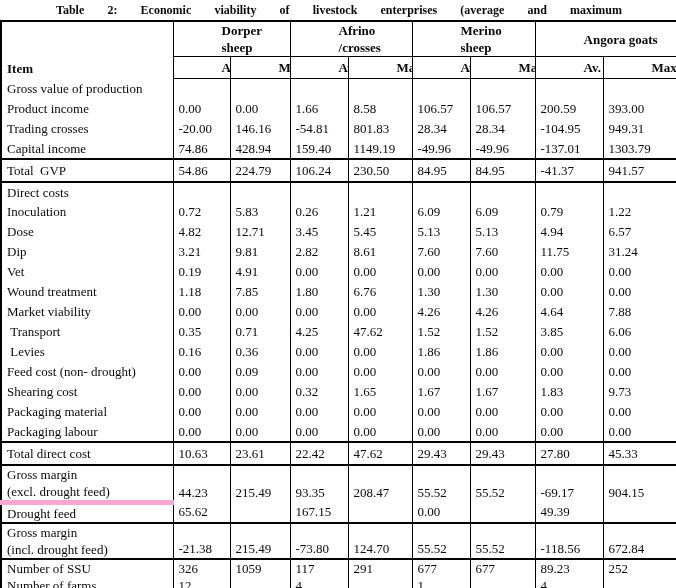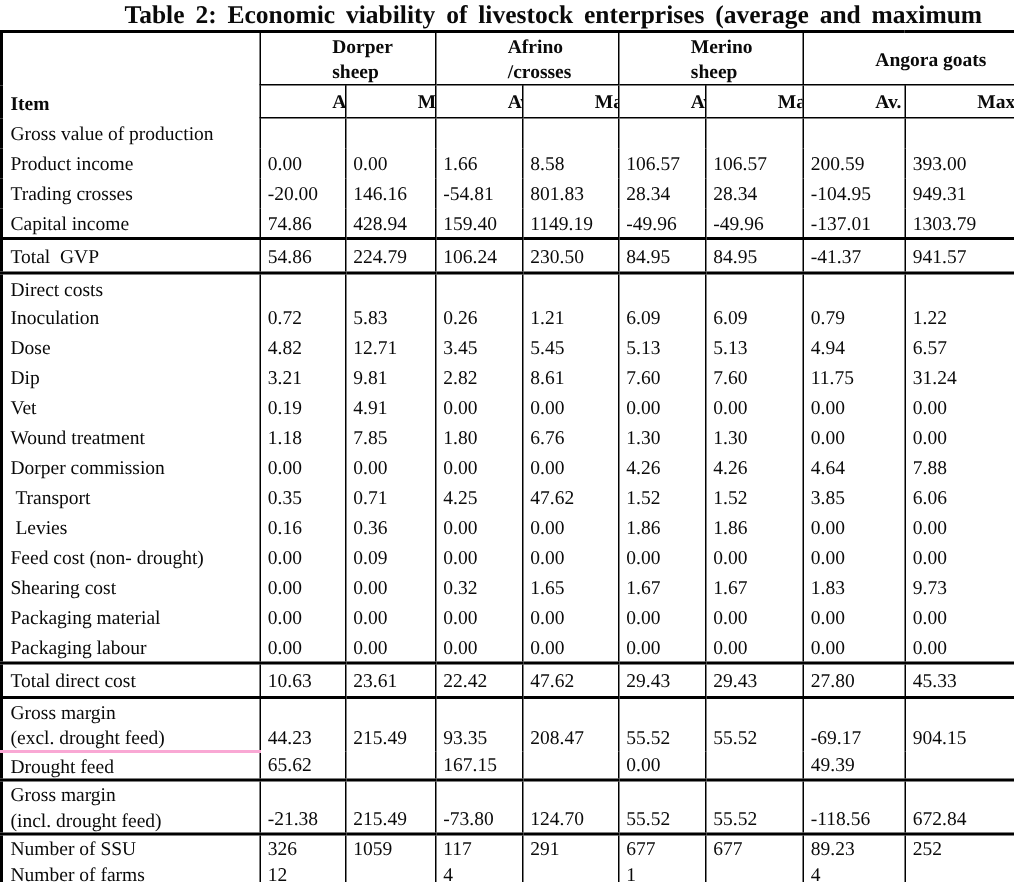--- a/index.html
+++ b/index.html
@@ -6,23 +6,22 @@
     margin: 0; padding: 0;
     width: 676px; height: 588px;
     background: #ffffff;
     overflow: hidden;
     font-family: "Liberation Serif", "DejaVu Serif", serif;
     color: #0a0a0a;
   }
   .title-block {
     padding: 2px 54px 2px 56px;
     font-weight: bold;
-    font-size: 17px;
+    font-size: 12px;
     line-height: 16px;
-    margin-left: 27px;
   }
   .title-line1 {
     text-align: justify;
     text-align-last: justify;
     word-spacing: 3px;
     white-space: nowrap;
   }
   .title-line2 {
     margin-left: 44px;
     word-spacing: 3px;
@@ -49,21 +48,21 @@
   th.item-th { vertical-align: bottom; font-weight: bold; padding-bottom: 2px; margin-top: 20px; }
   thead tr { height: 22px; }
   tbody tr { height: 20px; }
   tr.r-total { height: 23px; }
   tr.r-total td { border-top: 2px solid #000; border-bottom: 2px solid #000; }
   tr.r-gmx, tr.r-gmi { height: 32px; }
   tr.r-gmx td { border-top: 2px solid #000; }
   tr.r-gmx td.val, tr.r-gmi td.val { vertical-align: bottom; padding-bottom: 1px; }
   tr.r-drought { height: 18px; }
   tr.r-drought td { border-bottom: 2px solid #000; }
-  tr.r-drought td.lbl { border-top: 2px solid #f9a8d4; }
+  tr.r-drought td.lbl { border-top: 5px solid #f9a8d4; }
   tr.r-gmi td { border-bottom: 2px solid #000; }
   tr.r-ssu { height: 38px; }
   tr.r-ssu td { vertical-align: top; }
 </style>
 </head>
 <body>
 
 <div class="title-block">
   <div class="title-line1">Table 2: Economic viability of livestock enterprises (average and maximum</div>
 </div>
@@ -215,21 +214,21 @@
         <td class="val">1.18</td>
         <td class="val">7.85</td>
         <td class="val">1.80</td>
         <td class="val">6.76</td>
         <td class="val">1.30</td>
         <td class="val">1.30</td>
         <td class="val">0.00</td>
         <td class="val">0.00</td>
       </tr>
       <tr class="r-data">
-        <td class="lbl">Dorper commission</td>
+        <td class="lbl">Market viability</td>
         <td class="val">0.00</td>
         <td class="val">0.00</td>
         <td class="val">0.00</td>
         <td class="val">0.00</td>
         <td class="val">4.26</td>
         <td class="val">4.26</td>
         <td class="val">4.64</td>
         <td class="val">7.88</td>
       </tr>
       <tr class="r-data">

